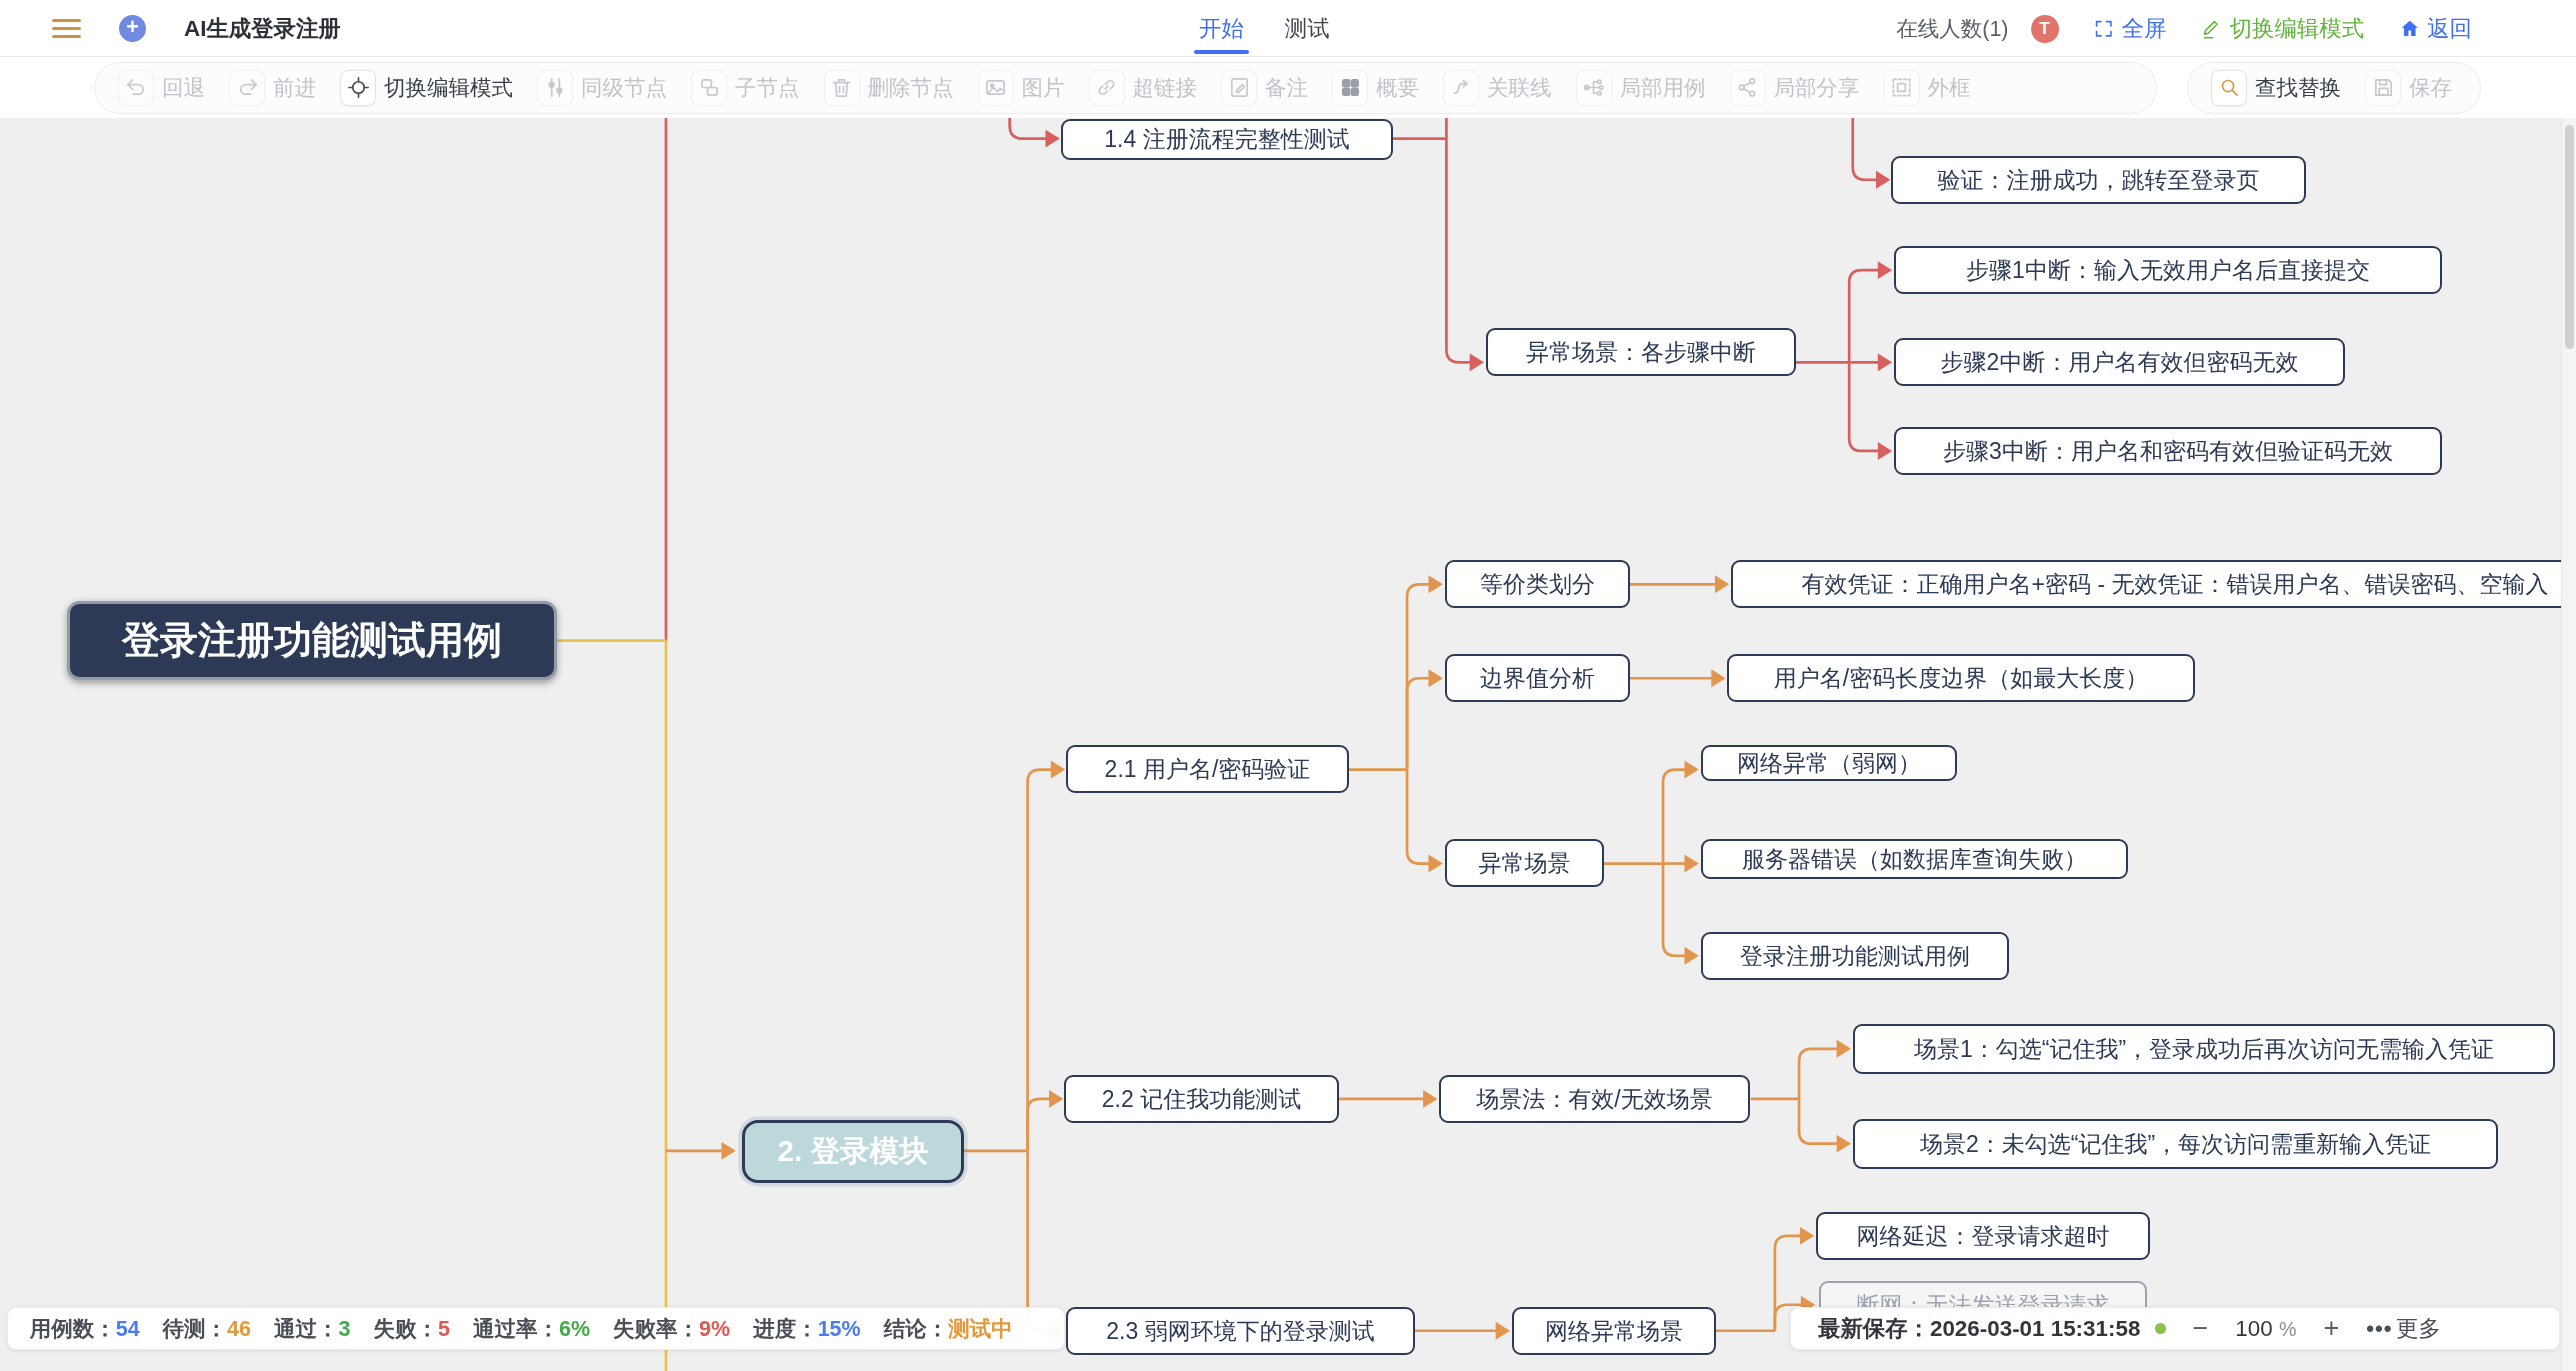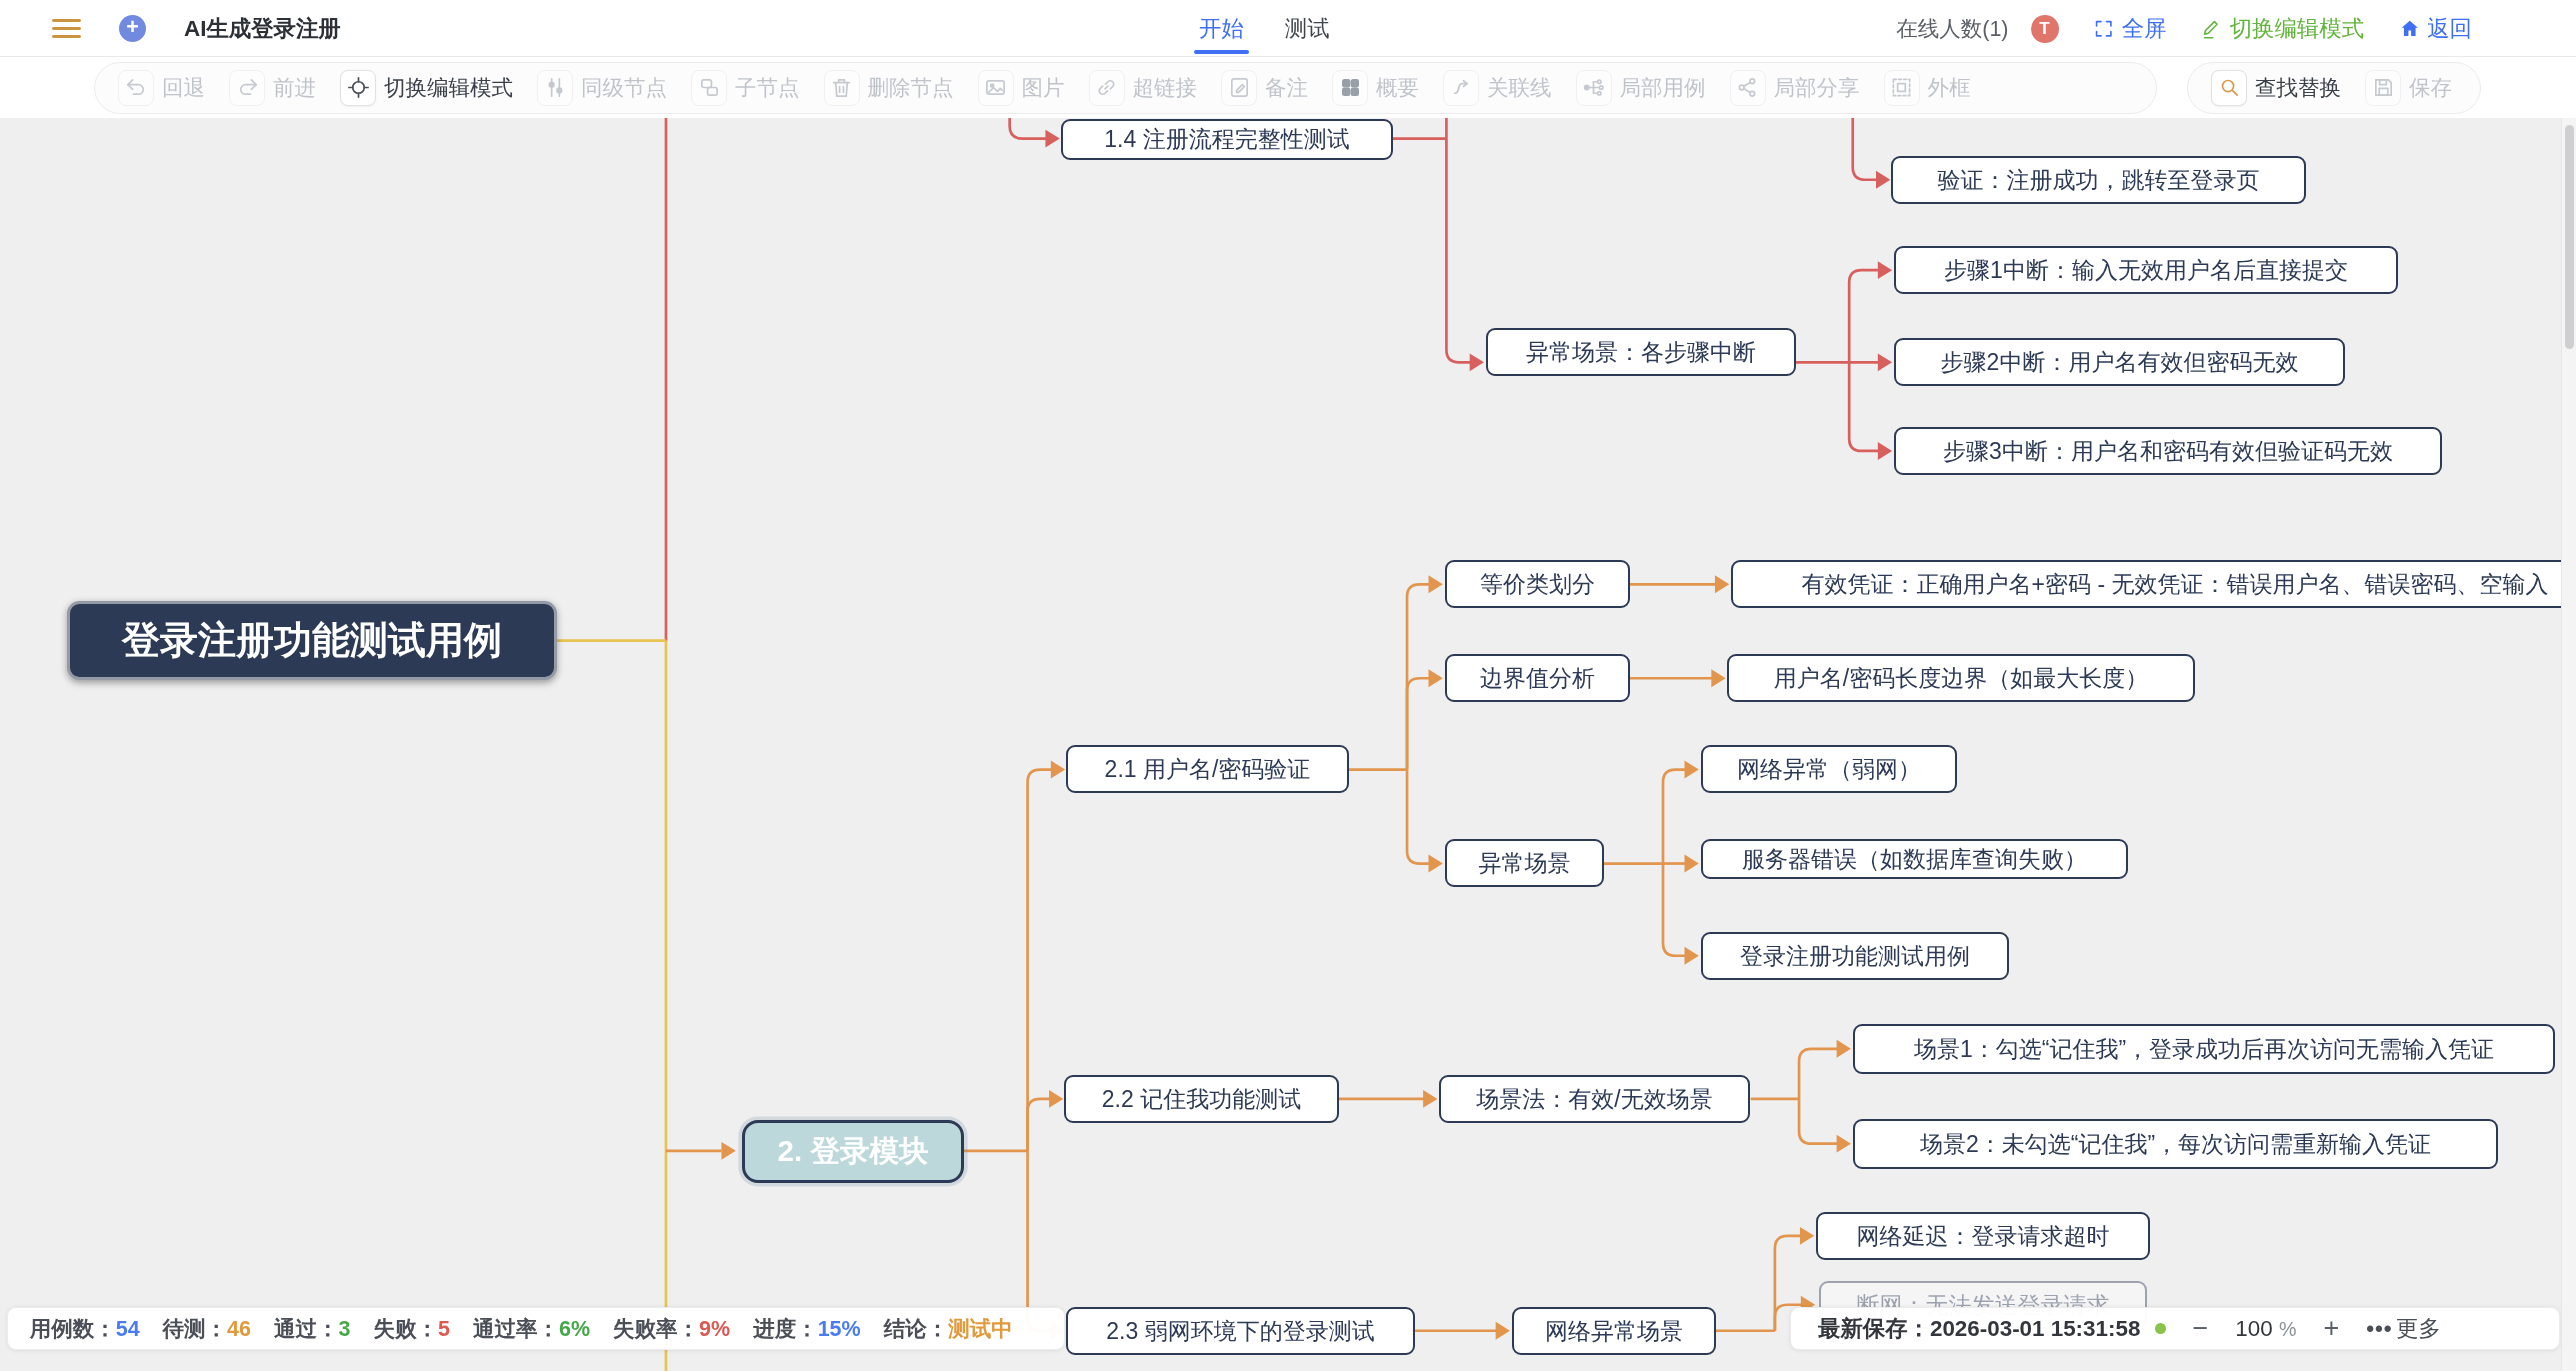--- a/index.html
+++ b/index.html
@@ -356,30 +356,30 @@
         <path d="M1917,1487 L1983,1487" stroke="#e2954d" stroke-width="3" fill="none"></path>
         <path d="M1983,1487 L1983,1395 Q1983,1381 1997,1381 L2013,1381" stroke="#e2954d" stroke-width="3" fill="none"></path>
         <path d="M2027,1381 L2011,1371 L2011,1391 Z" fill="#e2954d"></path>
         <path d="M1983,1487 L1983,1472 Q1983,1458 1997,1458 L2014,1458" stroke="#e2954d" stroke-width="3" fill="none"></path>
         <path d="M2028,1458 L2012,1448 L2012,1468 Z" fill="#e2954d"></path>
       </svg>
 
   <div class="mm-node root" style="left: 67px; top: 483px; width: 490px; height: 79px;">登录注册功能测试用例</div>
       <div class="mm-node" style="left: 1061px; top: 0.9px; width: 332px; height: 41px;">1.4 注册流程完整性测试</div>
       <div class="mm-node" style="left: 1891px; top: 38px; width: 415px; height: 48px;">验证：注册成功，跳转至登录页</div>
-      <div class="mm-node" style="left: 1894px; top: 128px; width: 504px; height: 48px;">步骤1中断：输入无效用户名后直接提交</div>
+      <div class="mm-node" style="left: 1894px; top: 128px; width: 548px; height: 48px;">步骤1中断：输入无效用户名后直接提交</div>
       <div class="mm-node" style="left: 1486px; top: 210px; width: 310px; height: 48px;">异常场景：各步骤中断</div>
       <div class="mm-node" style="left: 1894px; top: 220px; width: 451px; height: 48px;">步骤2中断：用户名有效但密码无效</div>
       <div class="mm-node" style="left: 1894px; top: 309px; width: 548px; height: 48px;">步骤3中断：用户名和密码有效但验证码无效</div>
       <div class="mm-node" style="left: 1445px; top: 442px; width: 185px; height: 48px;">等价类划分</div>
       <div class="mm-node" style="left: 1731px; top: 442px; width: 888px; height: 48px;">有效凭证：正确用户名+密码 - 无效凭证：错误用户名、错误密码、空输入</div>
       <div class="mm-node" style="left: 1445px; top: 536px; width: 185px; height: 48px;">边界值分析</div>
       <div class="mm-node" style="left: 1727px; top: 536px; width: 468px; height: 48px;">用户名/密码长度边界（如最大长度）</div>
       <div class="mm-node" style="left: 1066px; top: 627px; width: 283px; height: 48px;">2.1 用户名/密码验证</div>
-      <div class="mm-node" style="left: 1701px; top: 627px; width: 256px; height: 48px;">网络异常（弱网）</div>
+      <div class="mm-node" style="left: 1701px; top: 627px; width: 256px; height: 36px;">网络异常（弱网）</div>
       <div class="mm-node" style="left: 1445px; top: 721px; width: 159px; height: 48px;">异常场景</div>
       <div class="mm-node" style="left: 1701px; top: 721px; width: 427px; height: 40px;">服务器错误（如数据库查询失败）</div>
       <div class="mm-node" style="left: 1701px; top: 814px; width: 308px; height: 48px;">登录注册功能测试用例</div>
       <div class="mm-node" style="left: 1853px; top: 906px; width: 702px; height: 50px;">场景1：勾选“记住我”，登录成功后再次访问无需输入凭证</div>
       <div class="mm-node" style="left: 1064px; top: 957px; width: 275px; height: 48px;">2.2 记住我功能测试</div>
       <div class="mm-node" style="left: 1439px; top: 957px; width: 311px; height: 48px;">场景法：有效/无效场景</div>
       <div class="mm-node module" style="left: 742px; top: 1002px; width: 222px; height: 63px;">2. 登录模块</div>
       <div class="mm-node" style="left: 1853px; top: 1001px; width: 645px; height: 50px;">场景2：未勾选“记住我”，每次访问需重新输入凭证</div>
       <div class="mm-node" style="left: 1816px; top: 1094px; width: 334px; height: 48px;">网络延迟：登录请求超时</div>
       <div class="mm-node muted" style="left: 1819px; top: 1163px; width: 328px; height: 48px;">断网：无法发送登录请求</div>

